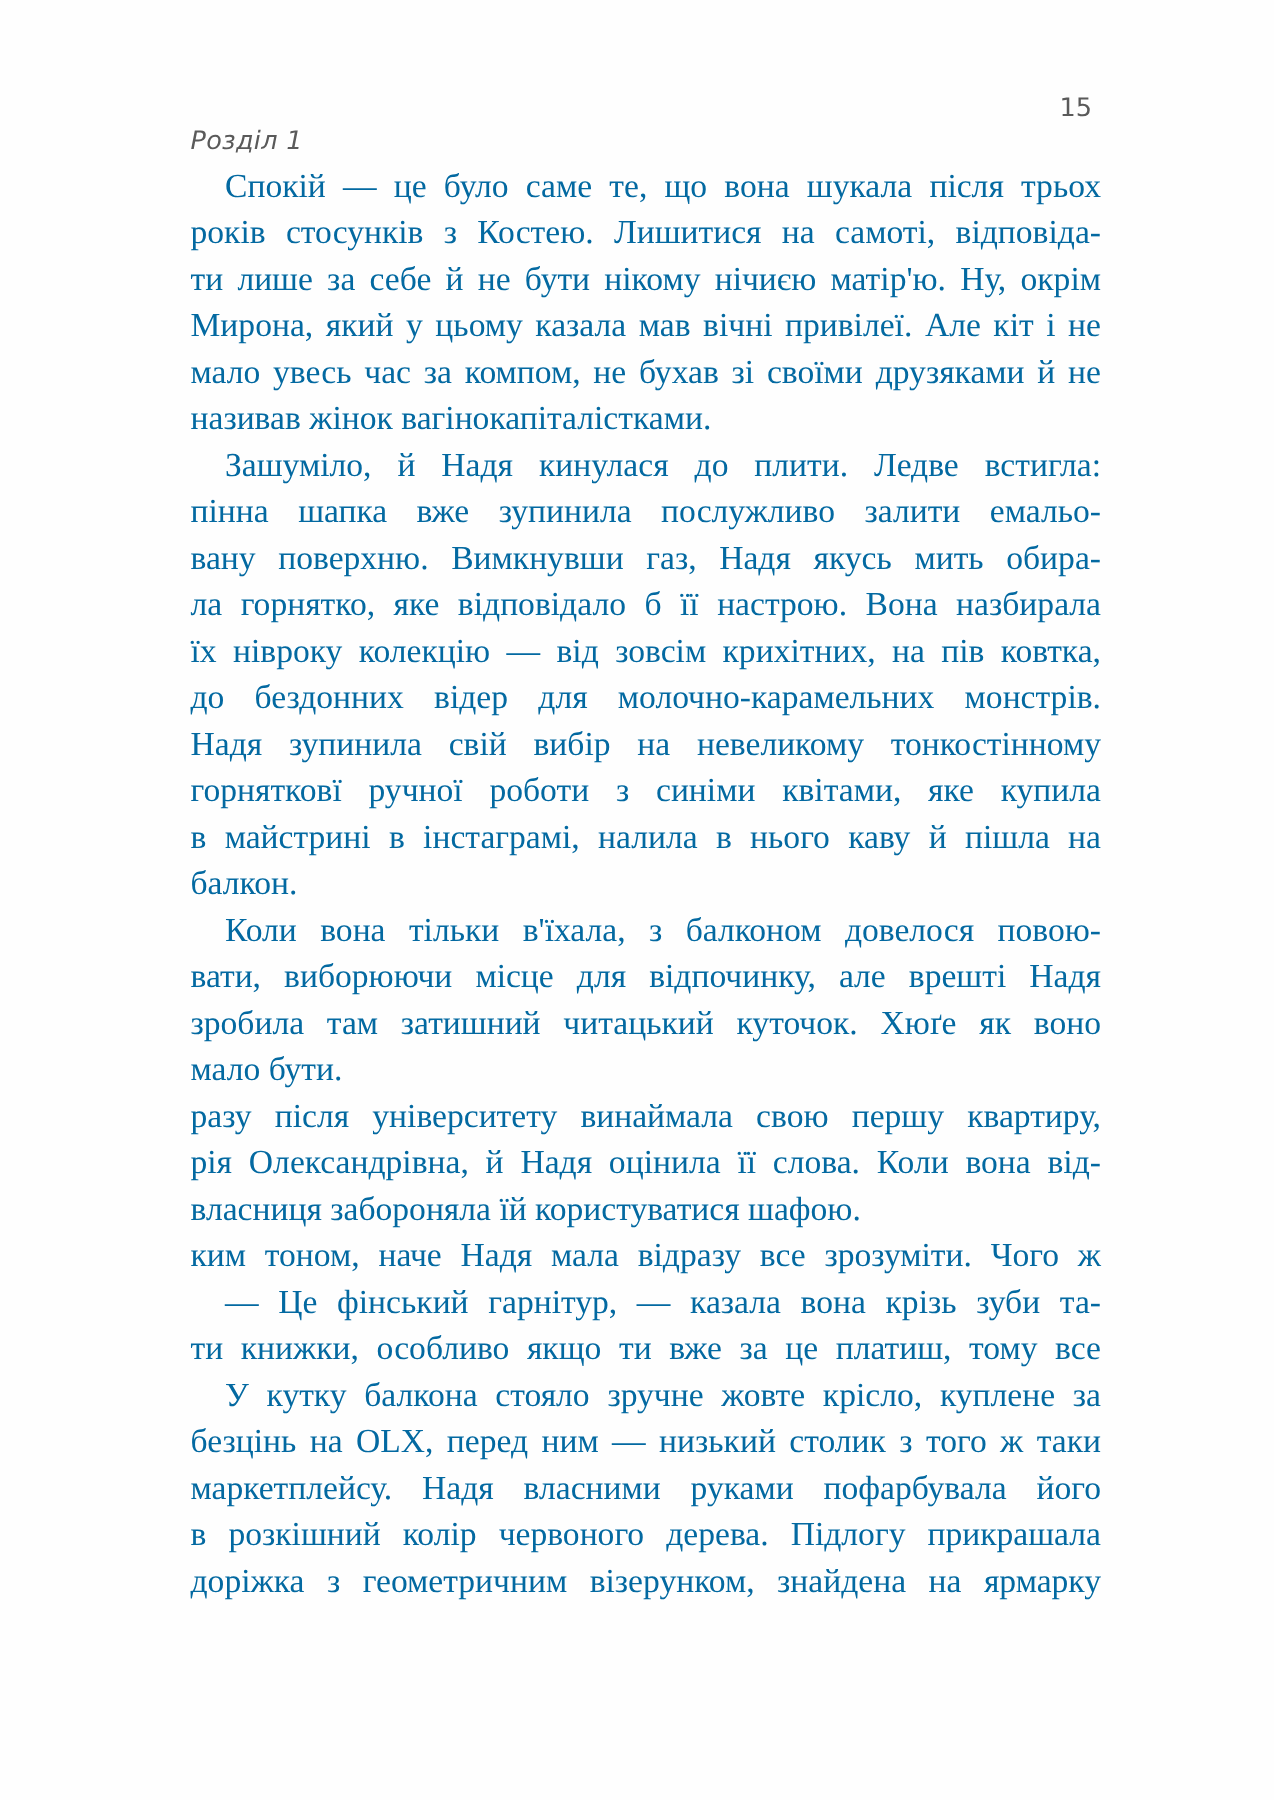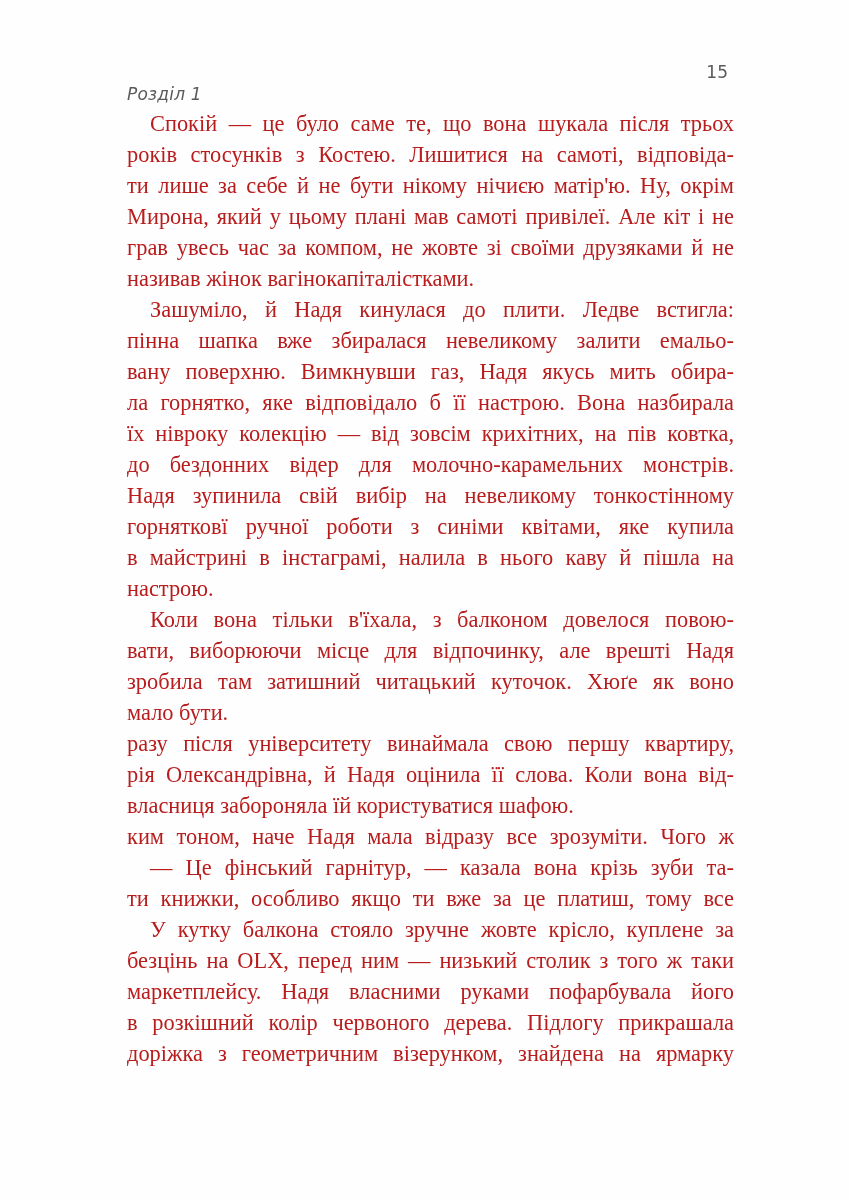--- a/index.html
+++ b/index.html
@@ -43,21 +43,21 @@
     top: 0;
   }
   .body-text {
     position: absolute;
     top: 108px;
     left: 127px;
     width: 607px;
     font-family: "Liberation Serif", serif;
     font-size: 22.4px;
     line-height: 31px;
-    color: #b91c1c;
+    color: #0369a1;
   }
   .line {
     display: block;
     white-space: nowrap;
     height: 31px;
     text-align: justify;
     text-align-last: justify;
   }
   .line.indent { padding-left: 23px; }
   .line.last { text-align-last: left; }
@@ -67,33 +67,33 @@
 
 <div class="page">
   <div class="running-head">
     <span class="chapter">Розділ 1</span>
     <span class="folio">15</span>
   </div>
   <div class="body-text" id="body-text">
       <span class="line indent">Спокій — це було саме те, що вона шукала після трьох</span>
       <span class="line">років стосунків з Костею. Лишитися на самоті, відповіда-</span>
       <span class="line">ти лише за себе й не бути нікому нічиєю матір'ю. Ну, окрім</span>
-      <span class="line">Мирона, який у цьому плані мав самоті привілеї. Але кіт і не</span>
-      <span class="line">грав увесь час за компом, не жовте зі своїми друзяками й не</span>
+      <span class="line">Мирона, який у цьому казала мав вічні привілеї. Але кіт і не</span>
+      <span class="line">мало увесь час за компом, не бухав зі своїми друзяками й не</span>
       <span class="line last">називав жінок вагінокапіталістками.</span>
       <span class="line indent">Зашуміло, й Надя кинулася до плити. Ледве встигла:</span>
-      <span class="line">пінна шапка вже збиралася невеликому залити емальо-</span>
+      <span class="line">пінна шапка вже зупинила послужливо залити емальо-</span>
       <span class="line">вану поверхню. Вимкнувши газ, Надя якусь мить обира-</span>
       <span class="line">ла горнятко, яке відповідало б її настрою. Вона назбирала</span>
       <span class="line">їх нівроку колекцію — від зовсім крихітних, на пів ковтка,</span>
       <span class="line">до бездонних відер для молочно-карамельних монстрів.</span>
       <span class="line">Надя зупинила свій вибір на невеликому тонкостінному</span>
       <span class="line">горнятковї ручної роботи з синіми квітами, яке купила</span>
       <span class="line">в майстрині в інстаграмі, налила в нього каву й пішла на</span>
-      <span class="line last">настрою.</span>
+      <span class="line last">балкон.</span>
       <span class="line indent">Коли вона тільки в'їхала, з балконом довелося повою-</span>
       <span class="line">вати, виборюючи місце для відпочинку, але врешті Надя</span>
       <span class="line">зробила там затишний читацький куточок. Хюґе як воно</span>
       <span class="line last">мало бути.</span>
       <span class="line">разу після університету винаймала свою першу квартиру,</span>
       <span class="line">рія Олександрівна, й Надя оцінила її слова. Коли вона від-</span>
       <span class="line last">власниця забороняла їй користуватися шафою.</span>
       <span class="line">ким тоном, наче Надя мала відразу все зрозуміти. Чого ж</span>
       <span class="line indent">— Це фінський гарнітур, — казала вона крізь зуби та-</span>
       <span class="line">ти книжки, особливо якщо ти вже за це платиш, тому все</span>

